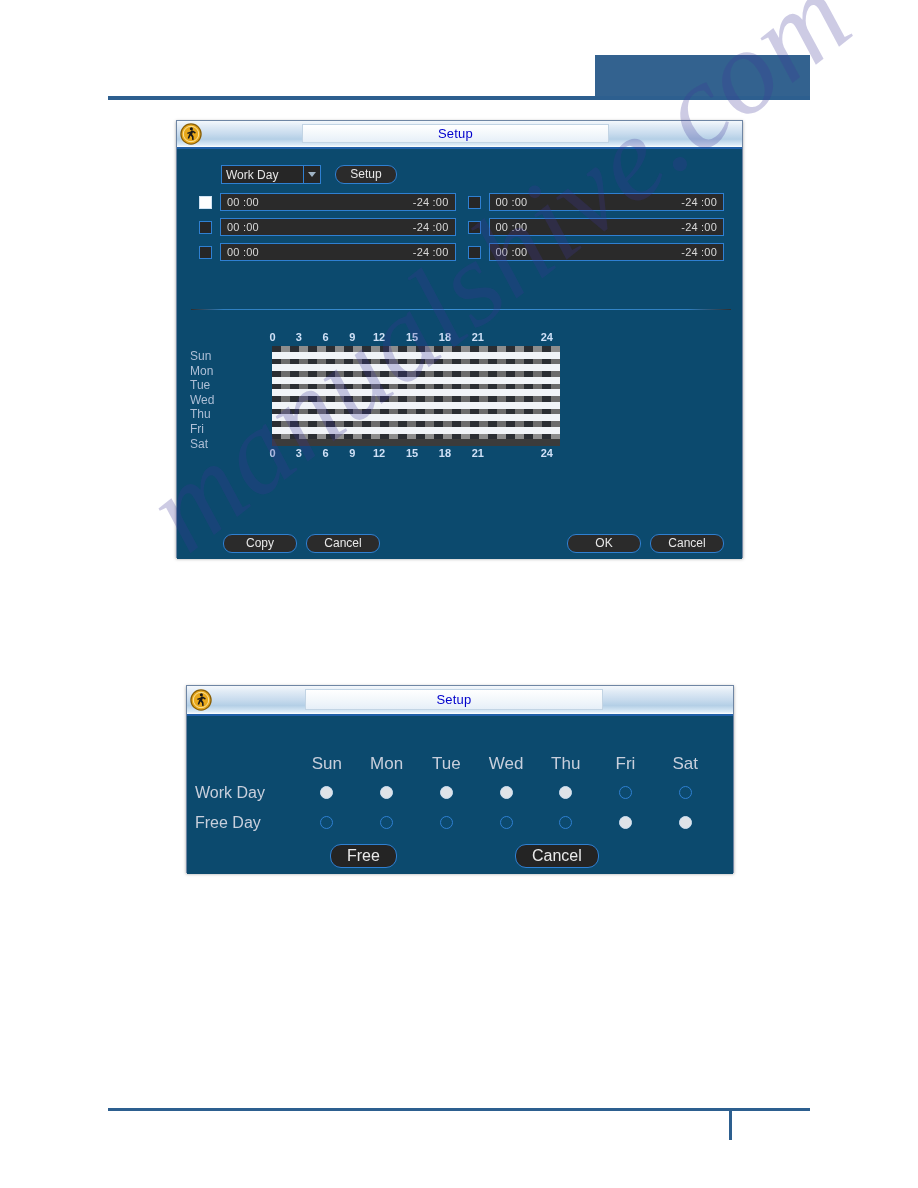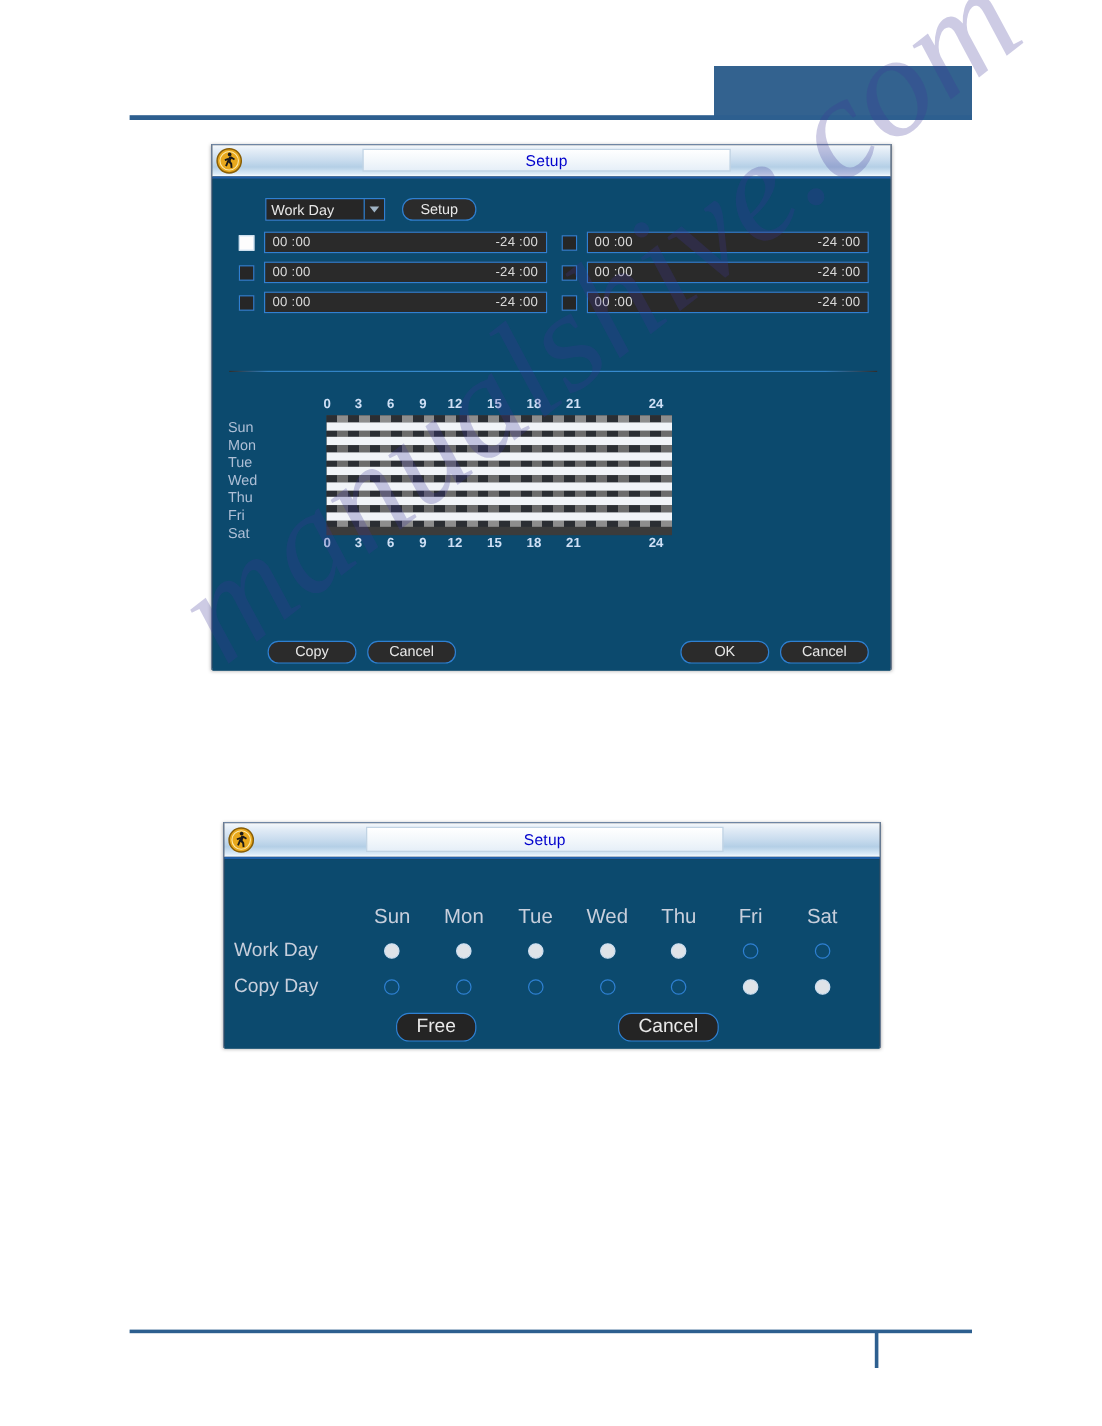--- a/index.html
+++ b/index.html
@@ -626,21 +626,21 @@
             <span class="radio on"></span>
           </span>
         <span class="cell">
             <span class="radio"></span>
           </span>
         <span class="cell">
             <span class="radio"></span>
           </span>
       </div>
 
-      <div class="dt-rowlabel r2">Copy Day</div>
+      <div class="dt-rowlabel r2">Free Day</div>
       <div class="dt-radios r2">
         <span class="cell">
             <span class="radio"></span>
           </span>
         <span class="cell">
             <span class="radio"></span>
           </span>
         <span class="cell">
             <span class="radio"></span>
           </span>

